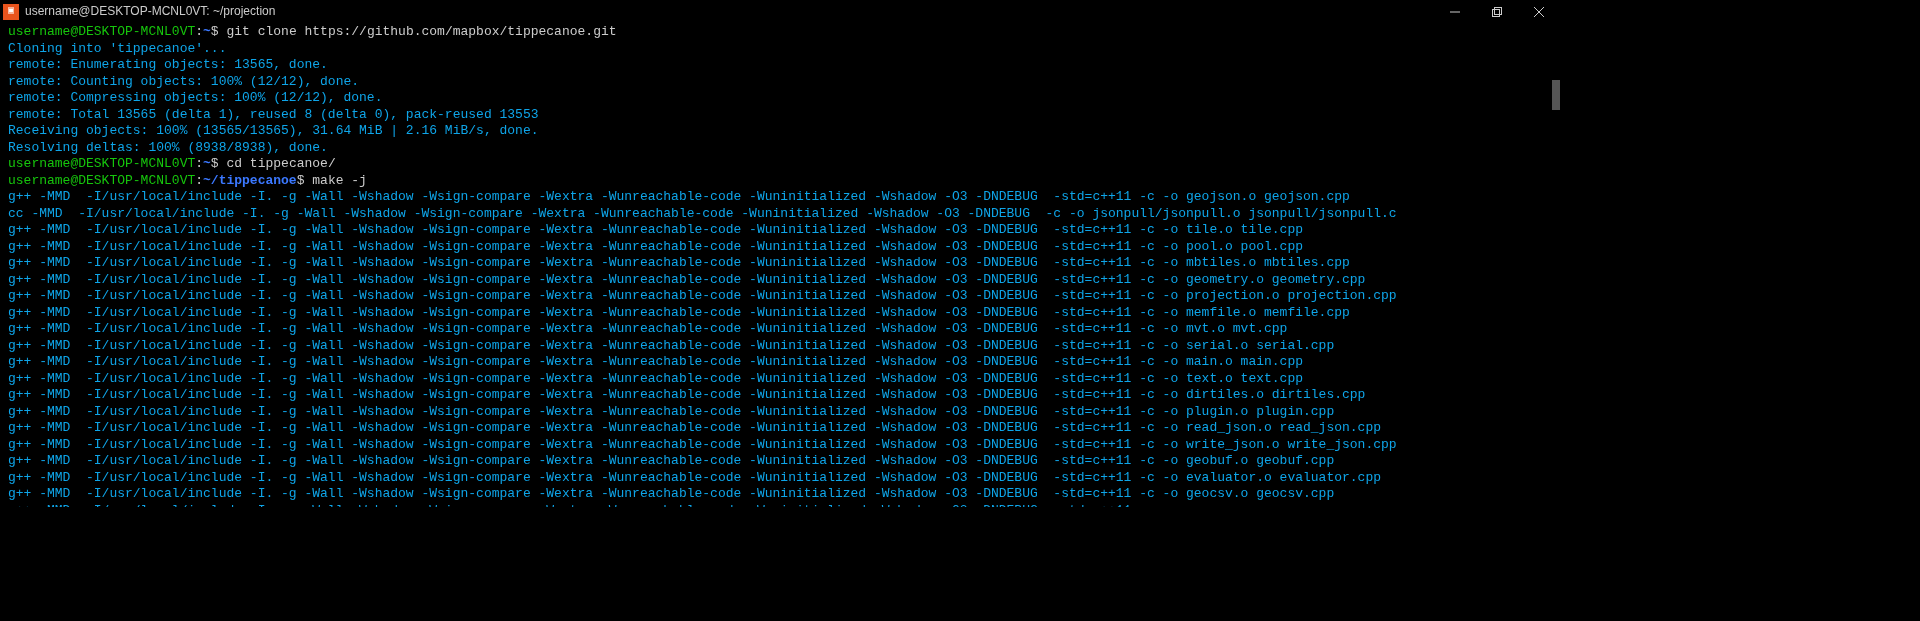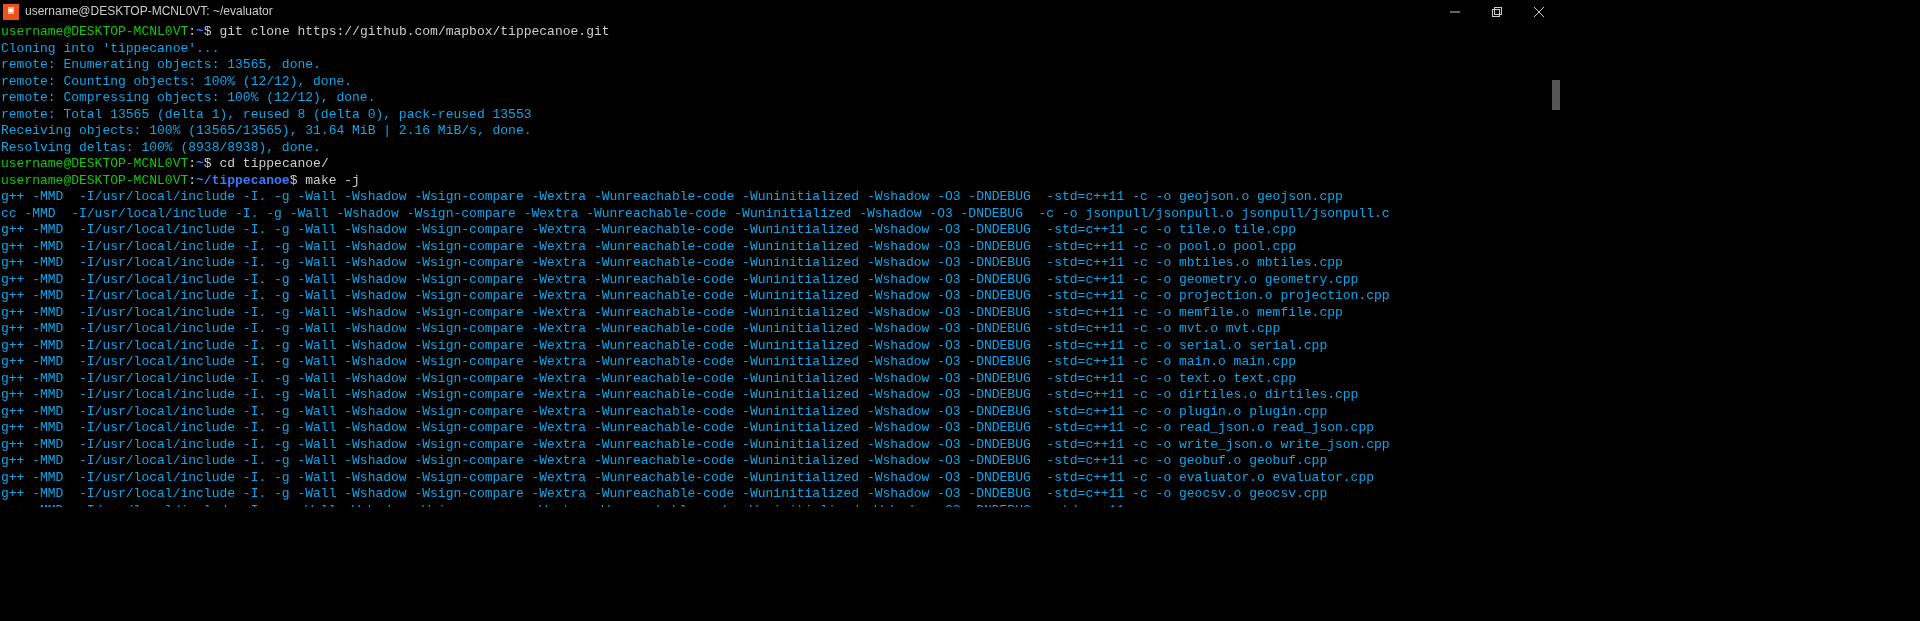--- a/index.html
+++ b/index.html
@@ -41,21 +41,21 @@
       width: 42px;
       height: 23px;
       display: flex;
       align-items: center;
       justify-content: center;
       color: #ccc;
       font-size: 13px;
     }
     .win-btn svg { width: 10px; height: 10px; stroke: #ccc; stroke-width: 1; fill: none; }
     .term {
-      padding: 1px 1px;
+      padding: 1px 8px;
       white-space: pre;
     }
     .prompt-user { color: #16c60c; }
     .prompt-path { color: #3b78ff; font-weight: bold;}
     .cmd { color: #ccc; }
     .out { color: #0ea5e9; }
     .scrollbar {
       position: absolute;
       right: 0;
       top: 80px;
@@ -64,21 +64,21 @@
       background: #555;
     }
   </style>
 </head>
 <body>
 
 <div class="titlebar">
   <div class="titlebar-icon">
     <span>▣</span>
   </div>
-  <div class="titlebar-title">username@DESKTOP-MCNL0VT: ~/evaluator</div>
+  <div class="titlebar-title">username@DESKTOP-MCNL0VT: ~/projection</div>
   <div class="titlebar-spacer"></div>
   <div class="win-btn">
     <svg viewBox="0 0 10 10">
         <line x1="0" y1="5" x2="10" y2="5"></line>
       </svg>
   </div>
   <div class="win-btn">
     <svg viewBox="0 0 10 10">
         <rect x="0.5" y="2.5" width="7" height="7"></rect>
         <rect x="2.5" y="0.5" width="7" height="7"></rect>

